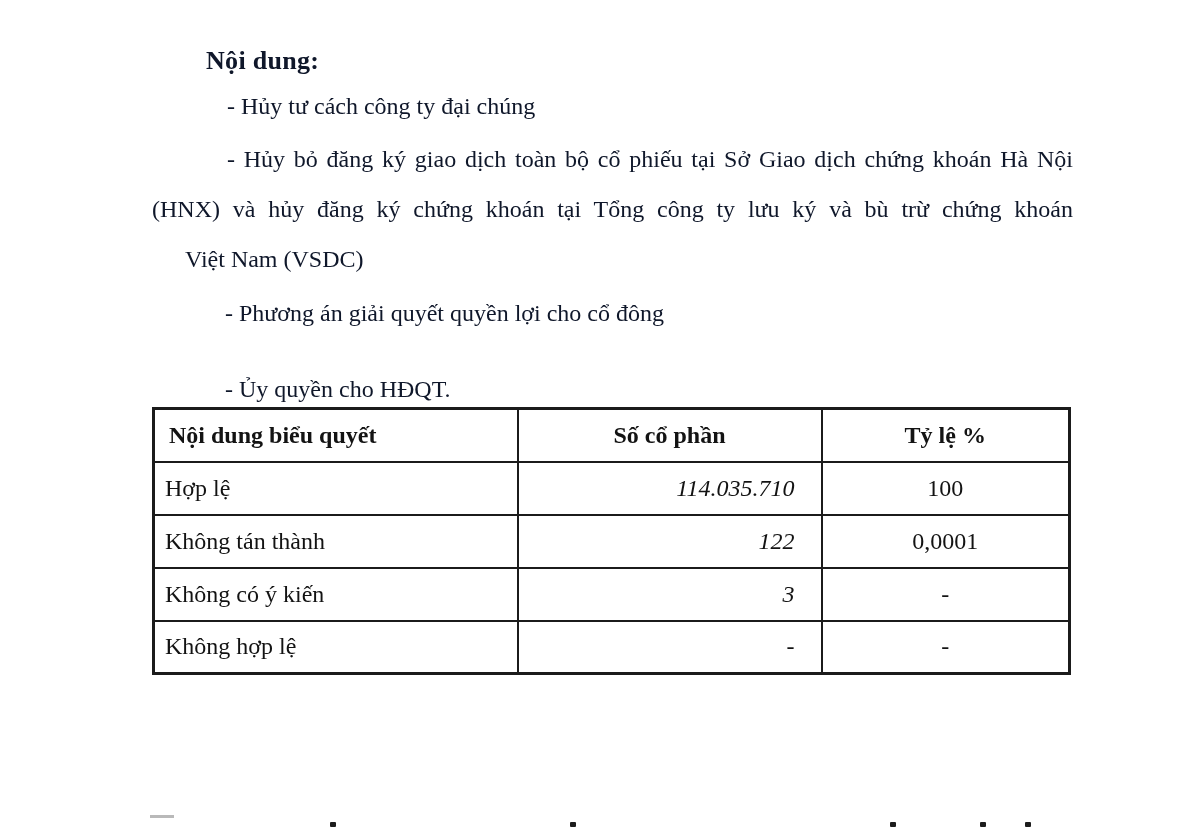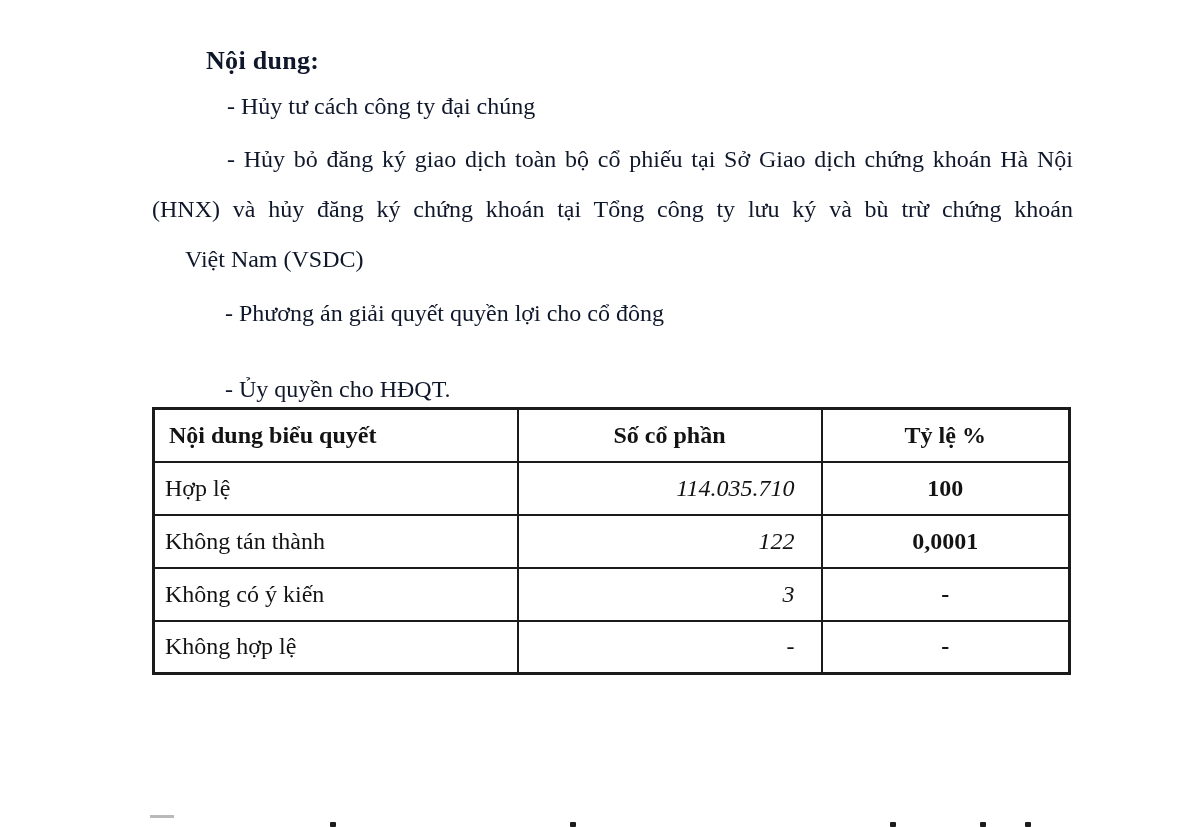--- a/index.html
+++ b/index.html
@@ -50,21 +50,21 @@
   }
   table.votes col.c1 { width: 364px; }
   table.votes col.c2 { width: 304px; }
   table.votes col.c3 { width: 248px; }
   tr.hdr { height: 53px; }
   tr.row { height: 53px; }
   th.h1 { text-align: left; padding-left: 14px; font-weight: bold; }
   th.h2, th.h3 { text-align: center; font-weight: bold; }
   td.l  { text-align: left; padding-left: 10px; font-weight: normal; }
   td.n  { text-align: right; padding-right: 26px; font-weight: normal; font-style: italic; }
-  td.p  { text-align: center; font-weight: bold; }
+  td.p  { text-align: center; font-weight: normal; }
   .cutoff {
     position: absolute;
     left: 0; top: 821px;
     width: 1182px; height: 6px;
   }
   .cutoff span {
     position: absolute;
     top: 1px;
     width: 6px; height: 5px;
     background: #1d1d1d;

